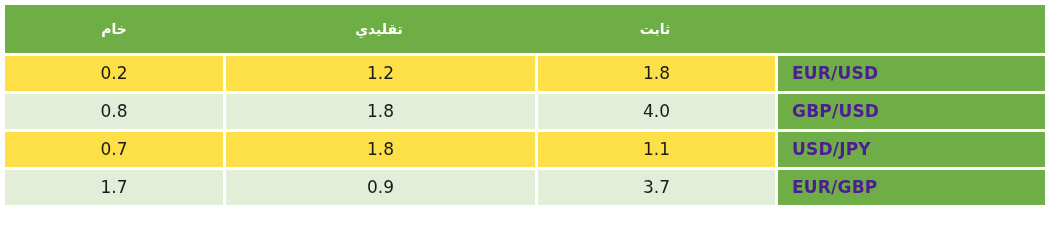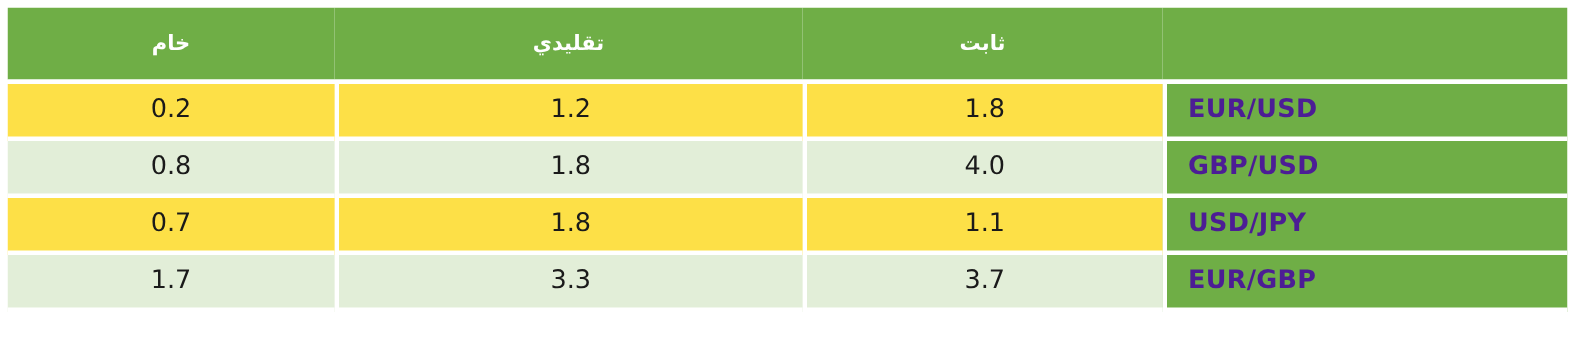--- a/index.html
+++ b/index.html
@@ -140,18 +140,18 @@
       <tr class="band-a">
         <td class="row-label">USD/JPY</td>
         <td class="data-cell">1.1</td>
         <td class="data-cell">1.8</td>
         <td class="data-cell last-col">0.7</td>
       </tr>
 
       <tr class="band-b">
         <td class="row-label">EUR/GBP</td>
         <td class="data-cell">3.7</td>
-        <td class="data-cell">3.3</td>
+        <td class="data-cell">0.9</td>
         <td class="data-cell last-col">1.7</td>
       </tr>
     </tbody>
   </table>
 </div>
 
 </body></html>

